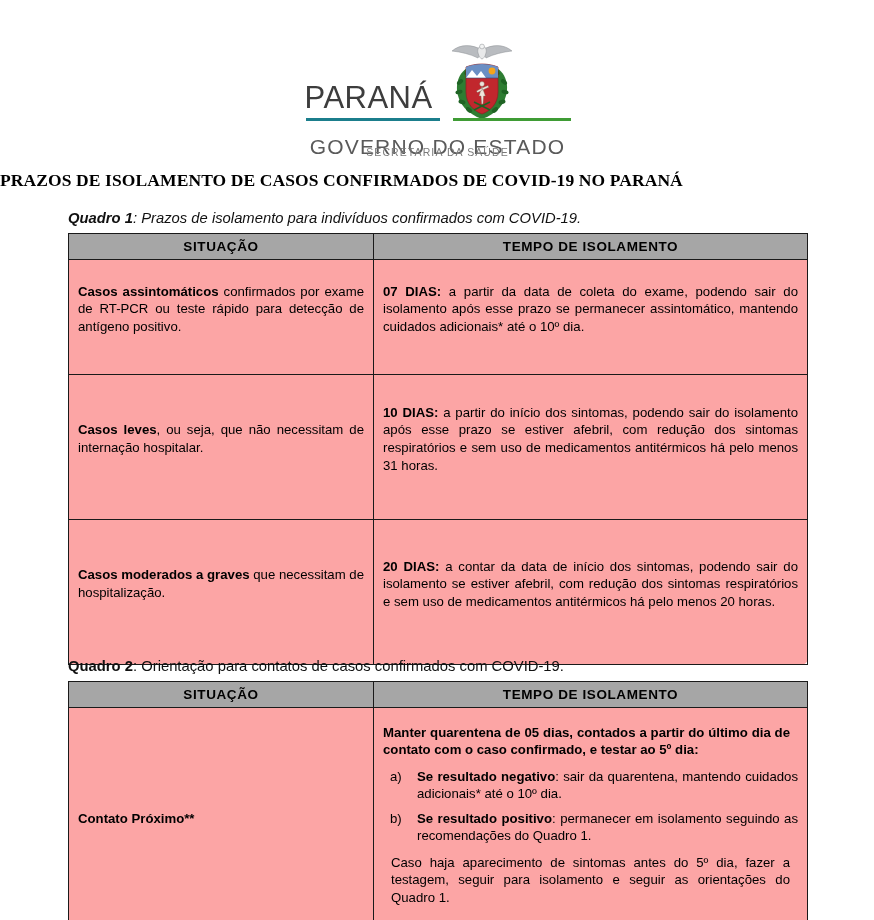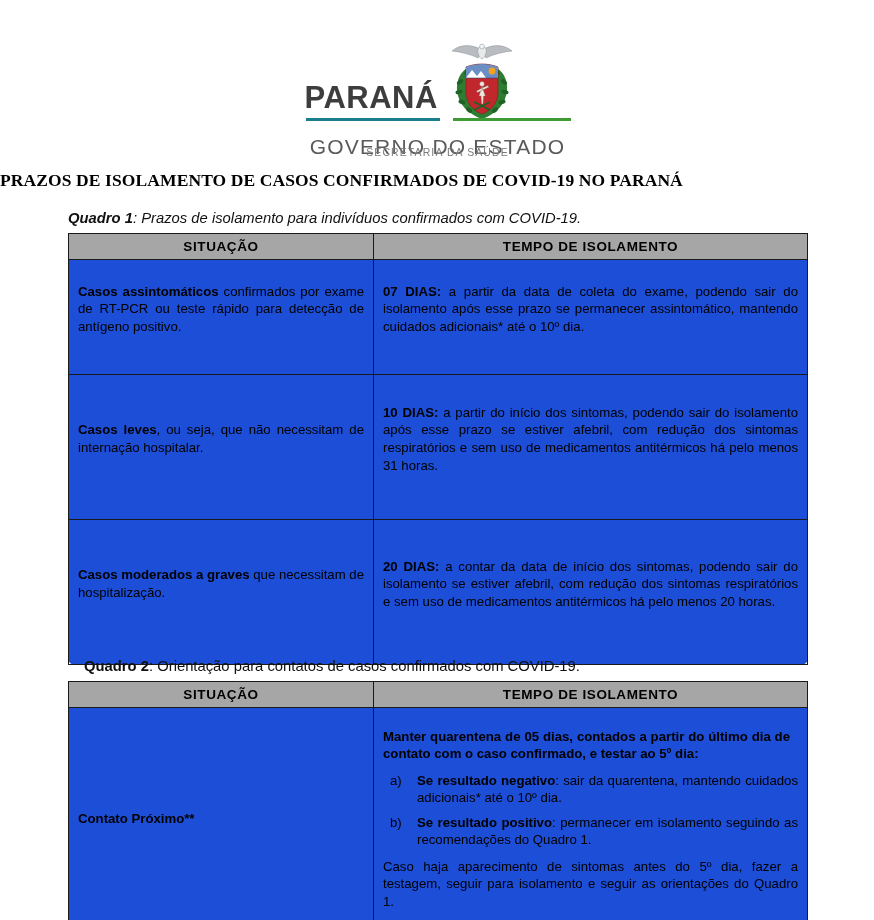--- a/index.html
+++ b/index.html
@@ -30,21 +30,21 @@
     width: 265px;
     height: 118px;
   }
   .logo-parana {
     position: absolute;
     left: 0;
     top: 42px;
     width: 137px;
     text-align: left;
     font-family: "Liberation Sans", sans-serif;
-    font-weight: bold;
+    font-weight: normal;
     font-size: 31px;
     letter-spacing: 0.5px;
     color: #3d3d3d;
     line-height: 1;
   }
   .rule-teal {
     position: absolute;
     left: 1px;
     top: 78px;
     width: 134px;
@@ -105,30 +105,30 @@
   
   .caption {
     position: absolute;
     left: 68px;
     font-size: 14.8px;
     color: #111;
     white-space: nowrap;
   }
   .caption .cap-strong { font-weight: bold; }
   #caption-1 { top: 210px; font-style: italic; }
-  #caption-2 { top: 658px; margin-left: 16px; }
+  #caption-2 { top: 658px; }
 
   
   .qtable {
     position: absolute;
     left: 68px;
     width: 739px;
     border-collapse: collapse;
     table-layout: fixed;
-    background: #1d4ed8;
+    background: #fca5a5;
     border-radius: 7px;
   }
   #table-1 { top: 233px; }
   #table-2 { top: 681px; }
 
   .qtable col.c-sit { width: 305px; }
   .qtable col.c-tempo { width: 434px; }
 
   .qtable th,
   .qtable td {
@@ -183,21 +183,21 @@
   }
   ol.q2-list > li::before {
     content: counter(ql, lower-alpha) ")";
     position: absolute;
     left: -27px;
     top: 0;
     width: 20px;
     text-align: left;
     font-weight: normal;
   }
-  .q2-tail { margin: 0; text-align: justify; text-justify: inter-word; }
+  .q2-tail { margin: 8px; text-align: justify; text-justify: inter-word; }
 </style>
 </head>
 <body>
 
 <div class="logo-block">
   <div class="logo-inner">
 
     <svg class="crest" viewBox="0 0 68 84">
 
       <g>

